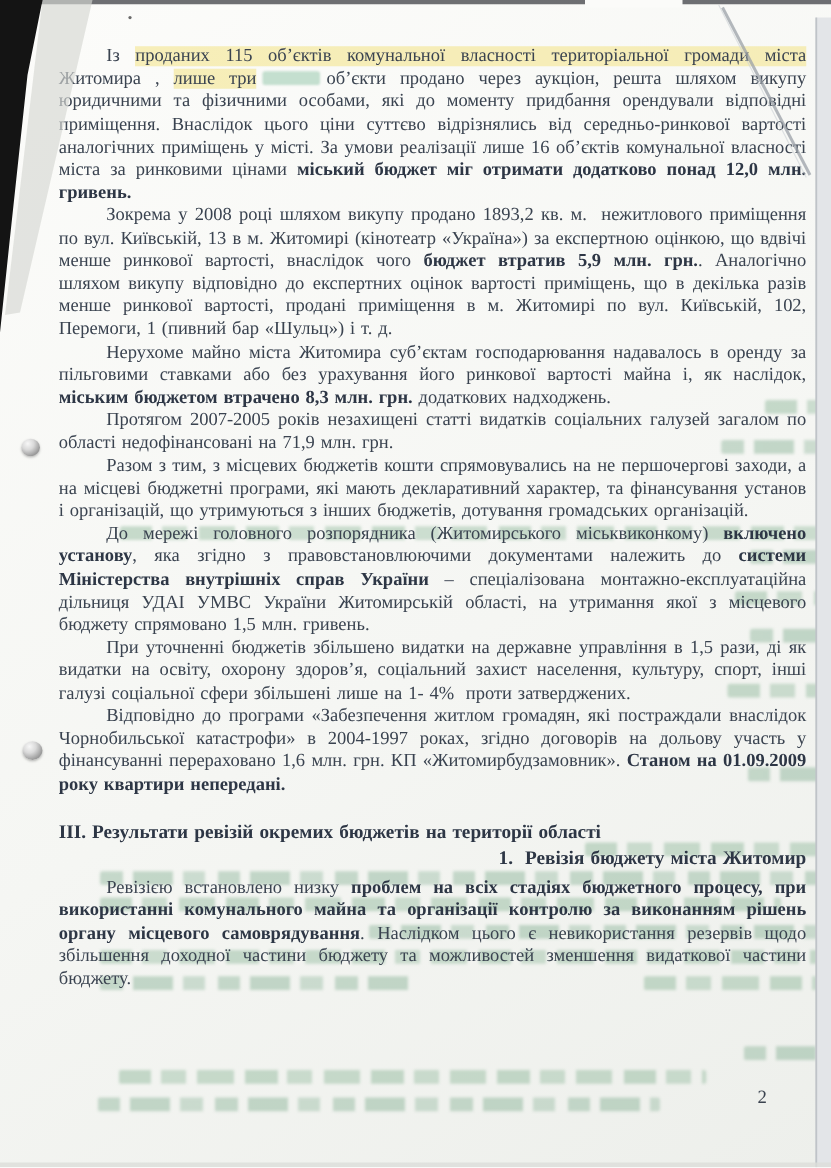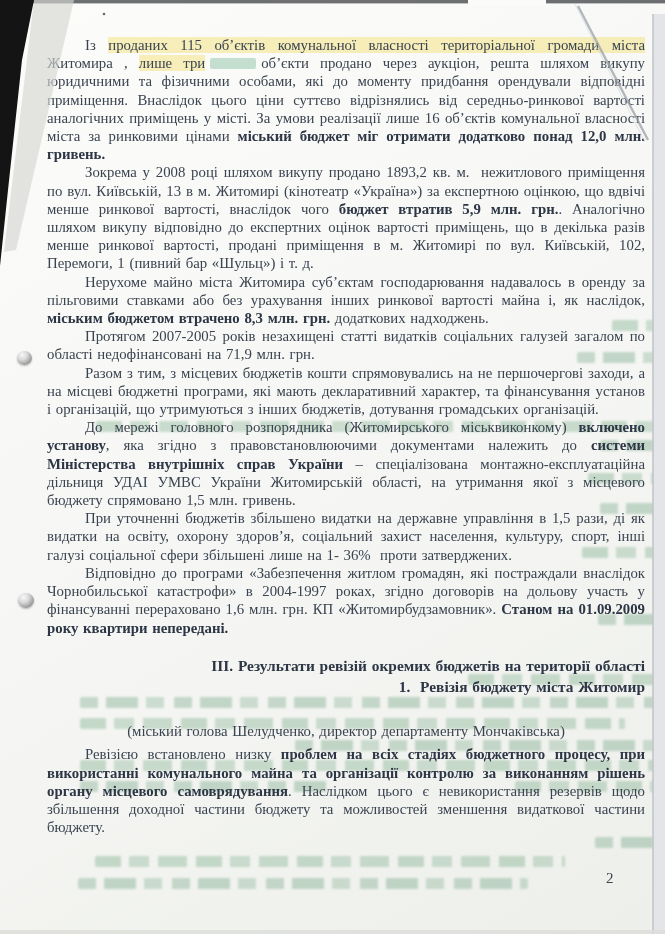--- a/index.html
+++ b/index.html
@@ -7,21 +7,21 @@
     position:relative;width:665px;height:934px;overflow:hidden;
     background:linear-gradient(150deg,#fcfcfa 0%,#f5f6f3 55%,#edefeb 100%);
     font-family:"Liberation Serif","DejaVu Serif",serif;
   }
   .content{
     position:absolute;left:47px;top:36px;width:598px;z-index:2;
     font-size:14.8px;line-height:18.2px;color:#3a4350;
     word-spacing:1px;
   }
   .content p{margin:0;text-indent:38px;text-align:justify;}
-  .content p.heading1{margin-top:20px;text-indent:0;text-align:right;font-weight:bold;font-size:15.4px;color:#303a49;}
+  .content p.heading1{margin-top:20px;text-indent:0;text-align:left;font-weight:bold;font-size:15.4px;color:#303a49;}
   .content p.heading2{margin-top:3px;text-indent:0;text-align:right;font-weight:bold;font-size:15.4px;color:#303a49;}
   .content p.byline{margin-top:26px;text-indent:0;text-align:center;}
   .content p.final{margin-top:5px;}
   .seg{white-space:pre-wrap;}
   .b{font-weight:bold;color:#2d3645;}
   .hl{background:rgba(243,229,145,.62);box-decoration-break:clone;-webkit-box-decoration-break:clone;}
   .patch{
     display:inline-block;width:46px;height:11px;margin:0 5px -1px 5px;
     background:rgba(142,196,166,.5);border-radius:2px;filter:blur(.7px);
   }
@@ -67,29 +67,28 @@
       <div class="ghost gb" style="top: 781px; left: 80px; width: 250px;"></div>
       <div class="ghost ga" style="top: 781px; left: 515px; width: 145px;"></div>
       <div class="ghost gb" style="top: 837px; left: 595px; width: 66px;"></div>
       <div class="ghost ga" style="top: 856px; left: 95px; width: 470px;"></div>
       <div class="ghost gb" style="top: 878px; left: 78px; width: 450px;"></div>
     </div>
 
   <div class="content" id="doc-body">
       <p class="body"><span class="seg">Із </span><span class="seg hl">проданих 115 об’єктів комунальної власності територіальної громади міста</span><span class="seg"> Житомира , </span><span class="seg hl">лише три</span><span class="patch"></span><span class="seg">об’єкти продано через аукціон, решта шляхом викупу юридичними та фізичними особами, які до моменту придбання орендували відповідні приміщення. Внаслідок цього ціни суттєво відрізнялись від середньо-ринкової вартості аналогічних приміщень у місті. За умови реалізації лише 16 об’єктів комунальної власності міста за ринковими цінами </span><span class="seg b">міський бюджет міг отримати додатково понад 12,0 млн. гривень.</span></p>
       <p class="body"><span class="seg">Зокрема у 2008 році шляхом викупу продано 1893,2 кв. м.  нежитлового приміщення по вул. Київській, 13 в м. Житомирі (кінотеатр «Україна») за експертною оцінкою, що вдвічі менше ринкової вартості, внаслідок чого </span><span class="seg b">бюджет втратив 5,9 млн. грн.</span><span class="seg">. Аналогічно шляхом викупу відповідно до експертних оцінок вартості приміщень, що в декілька разів менше ринкової вартості, продані приміщення в м. Житомирі по вул. Київській, 102, Перемоги, 1 (пивний бар «Шульц») і т. д.</span></p>
-      <p class="body"><span class="seg">Нерухоме майно міста Житомира суб’єктам господарювання надавалось в оренду за пільговими ставками або без урахування інших ринкової вартості майна і, як наслідок, </span><span class="seg b">міським бюджетом втрачено 8,3 млн. грн.</span><span class="seg"> додаткових надходжень.</span></p>
+      <p class="body"><span class="seg">Нерухоме майно міста Житомира суб’єктам господарювання надавалось в оренду за пільговими ставками або без урахування його ринкової вартості майна і, як наслідок, </span><span class="seg b">міським бюджетом втрачено 8,3 млн. грн.</span><span class="seg"> додаткових надходжень.</span></p>
       <p class="body"><span class="seg">Протягом 2007-2005 років незахищені статті видатків соціальних галузей загалом по області недофінансовані на 71,9 млн. грн.</span></p>
       <p class="body"><span class="seg">Разом з тим, з місцевих бюджетів кошти спрямовувались на не першочергові заходи, а на місцеві бюджетні програми, які мають декларативний характер, та фінансування установ і організацій, що утримуються з інших бюджетів, дотування громадських організацій.</span></p>
       <p class="body"><span class="seg">До мережі головного розпорядника (Житомирського міськвиконкому) </span><span class="seg b">включено установу</span><span class="seg">, яка згідно з правовстановлюючими документами належить до </span><span class="seg b">системи Міністерства внутрішніх справ України</span><span class="seg"> – спеціалізована монтажно-експлуатаційна дільниця УДАІ УМВС України Житомирській області, на утримання якої з місцевого бюджету спрямовано 1,5 млн. гривень.</span></p>
-      <p class="body"><span class="seg">При уточненні бюджетів збільшено видатки на державне управління в 1,5 рази, ді як видатки на освіту, охорону здоров’я, соціальний захист населення, культуру, спорт, інші галузі соціальної сфери збільшені лише на 1- 36%  проти затверджених.</span></p>
+      <p class="body"><span class="seg">При уточненні бюджетів збільшено видатки на державне управління в 1,5 рази, ді як видатки на освіту, охорону здоров’я, соціальний захист населення, культуру, спорт, інші галузі соціальної сфери збільшені лише на 1- 4%  проти затверджених.</span></p>
       <p class="body"><span class="seg">Відповідно до програми «Забезпечення житлом громадян, які постраждали внаслідок Чорнобильської катастрофи» в 2004-1997 роках, згідно договорів на дольову участь у фінансуванні перераховано 1,6 млн. грн. КП «Житомирбудзамовник». </span><span class="seg b">Станом на 01.09.2009 року квартири непередані.</span></p>
       <p class="heading1"><span class="seg b">ІІІ. Результати ревізій окремих бюджетів на території області</span></p>
       <p class="heading2"><span class="seg b">1.  Ревізія бюджету міста Житомир</span></p>
-      <p class="byline"><span class="seg">(міський голова Шелудченко, директор департаменту Мончаківська)</span></p>
       <p class="final"><span class="seg">Ревізією встановлено низку </span><span class="seg b">проблем на всіх стадіях бюджетного процесу, при використанні комунального майна та організації контролю за виконанням рішень органу місцевого самоврядування</span><span class="seg">. Наслідком цього є невикористання резервів щодо збільшення доходної частини бюджету та можливостей зменшення видаткової частини бюджету.</span></p>
     </div>
 
   <div class="page-num">2</div>
 
   <svg class="artifacts" width="665" height="934" viewBox="0 0 665 934">
 
     <rect x="20" y="0" width="645" height="3.4" fill="#55565a" opacity="0.85"></rect>
     <rect x="468" y="0" width="78" height="6" fill="#fbfbf9"></rect>
 

